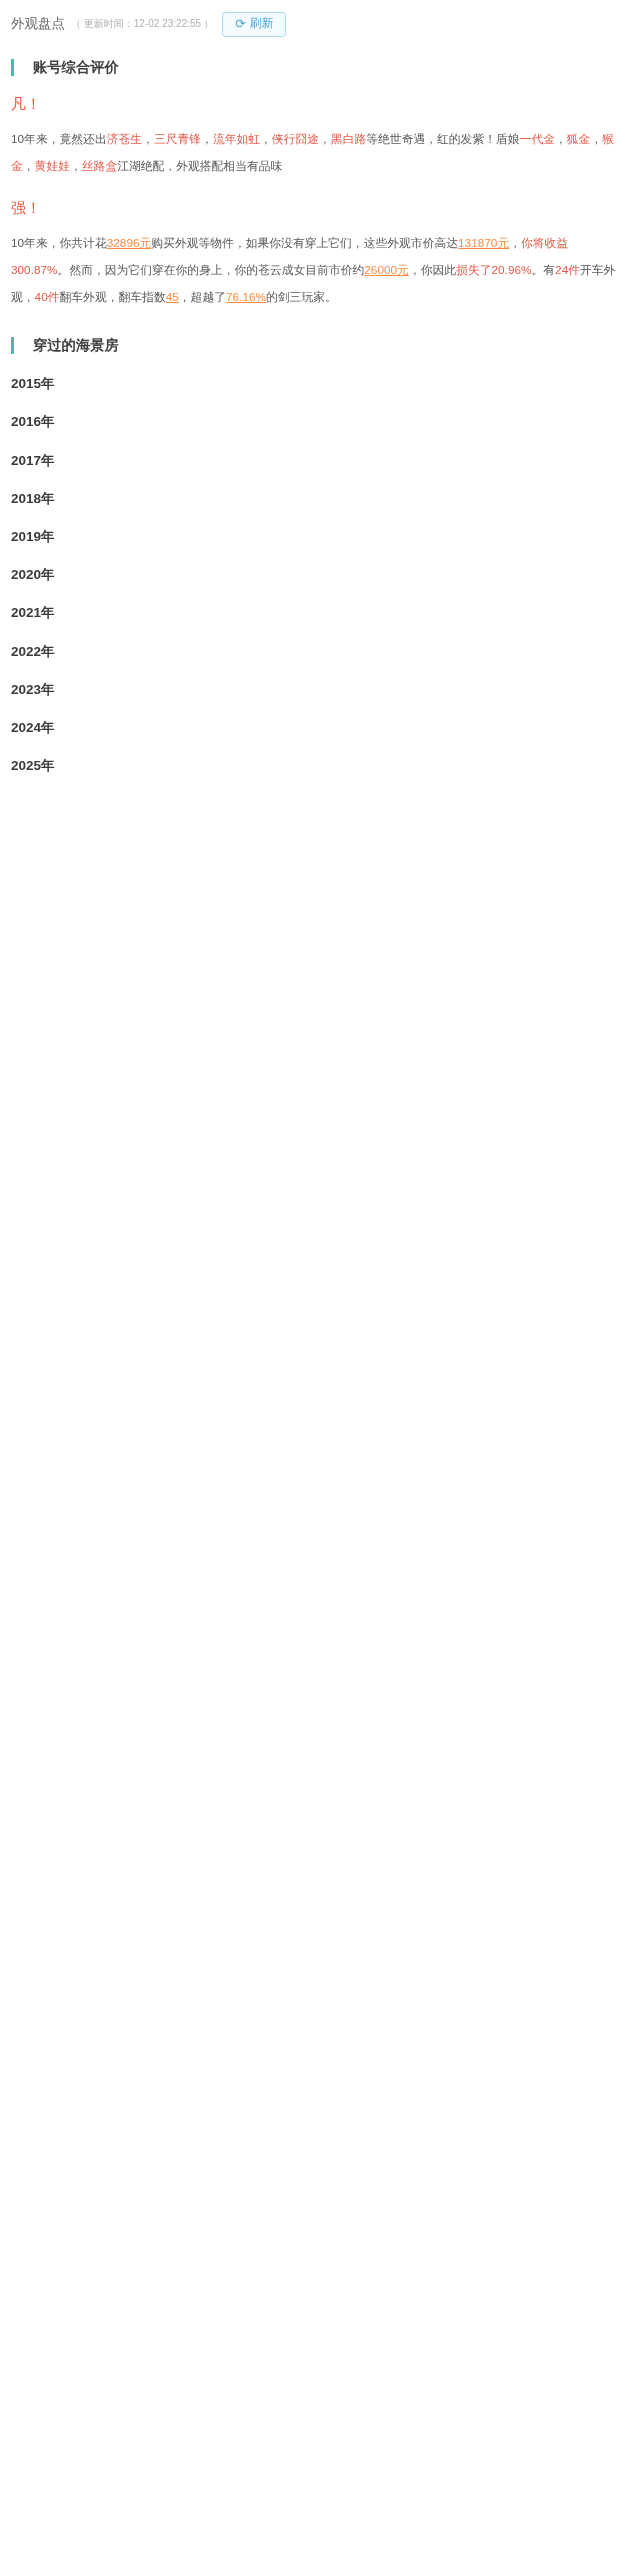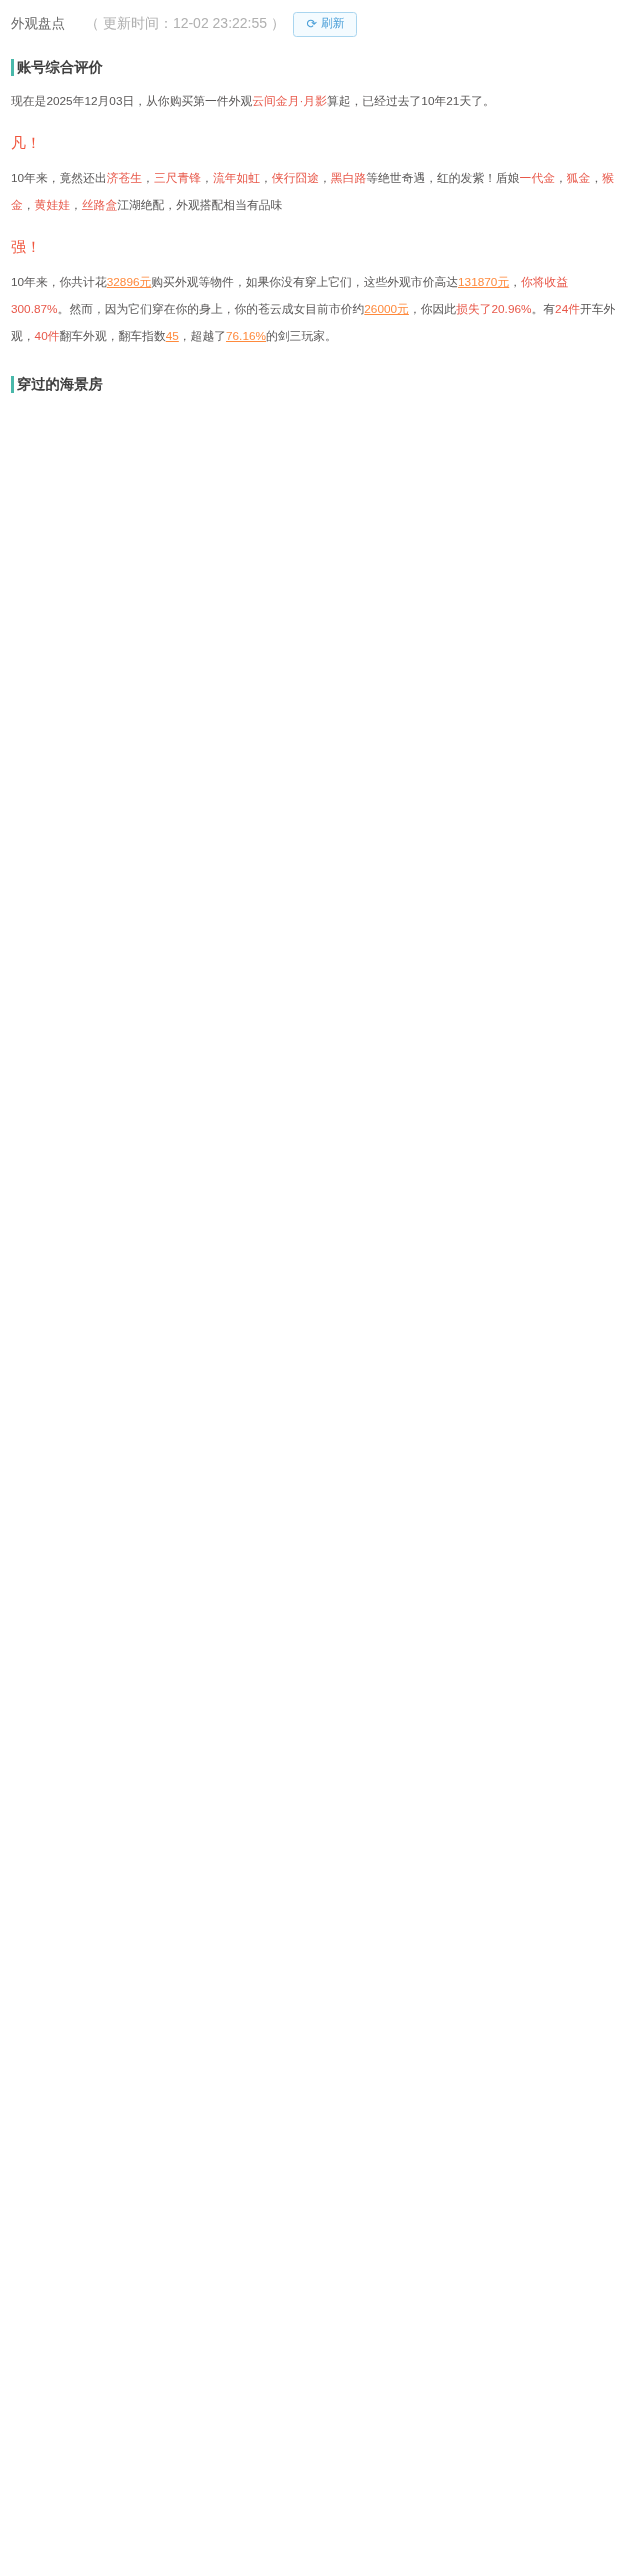--- a/index.html
+++ b/index.html
@@ -6,34 +6,34 @@
   body{
     width:638px;
     font-family:"Liberation Sans","DejaVu Sans",sans-serif;
     color:#595757;
   }
   .page{padding:11.8px 15px 34px 11px;}
 
   
   .top-header{display:flex;align-items:center;margin-bottom:17px;}
   .top-title{font-size:13.5px;color:#666;}
-  .top-update{font-size:14px;color:#b0b0b0;margin-left:20px;}
+  .top-update{font-size:10px;color:#b0b0b0;margin-left:6px;}
   .refresh-btn{
     margin-left:8.4px;
     display:inline-flex;align-items:center;gap:4.2px;
     border:0.8px solid #a9d5ef;background:#f4fbff;color:#4a9fd8;
     font-size:11.8px;padding:3.4px 11.8px;border-radius:3.4px;cursor:pointer;
     font-family:inherit;
   }
   .refresh-icon{font-size:12.7px;line-height:1;}
 
   
   .section-title{
     font-size:14.3px;font-weight:bold;color:#3f3f3f;
-    border-left:3.4px solid #49b8aa;padding-left:3px;
+    border-left:3.4px solid #49b8aa;padding-left:19px;
     margin:22px 0 6.8px 0;line-height:1.2;
   }
 
   .para{
     font-size:11.8px;line-height:2.3;color:#595757;
     margin:11.8px 0 8.4px 0;
   }
   .grade-heading{
     font-size:15px;color:#f0553d;margin:18.6px 0 5px 0;line-height:1.3;
   }
@@ -55,25 +55,37 @@
     <span class="top-title">外观盘点</span>
     <span class="top-update">（ 更新时间：12-02 23:22:55 ）</span>
     <button class="refresh-btn">
       <span class="refresh-icon">⟳</span>
       <span>刷新</span>
     </button>
   </div>
 
   <div class="section-title">账号综合评价</div>
 
-  <p class="para"><span>现在是2025年12月03日，从你购买第一件外观</span><span class="seg-red">云间金月·月影</span><span>算起，已经过去了10年21天了。</span></p>
 
   <div class="grade-heading">凡！</div>
   <p class="para"><span>10年来，竟然还出</span><span class="seg-red">济苍生</span><span>，</span><span class="seg-red">三尺青锋</span><span>，</span><span class="seg-red">流年如虹</span><span>，</span><span class="seg-red">侠行囧途</span><span>，</span><span class="seg-red">黑白路</span><span>等绝世奇遇，红的发紫！盾娘</span><span class="seg-red">一代金</span><span>，</span><span class="seg-red">狐金</span><span>，</span><span class="seg-red">猴金</span><span>，</span><span class="seg-red">黄娃娃</span><span>，</span><span class="seg-red">丝路盒</span><span>江湖绝配，外观搭配相当有品味</span></p>
 
   <div class="grade-heading">强！</div>
   <p class="para"><span>10年来，你共计花</span><span class="seg-orange">32896元</span><span>购买外观等物件，如果你没有穿上它们，这些外观市价高达</span><span class="seg-orange">131870元</span><span>，</span><span class="seg-red">你将收益300.87%</span><span>。然而，因为它们穿在你的身上，你的苍云成女目前市价约</span><span class="seg-orange">26000元</span><span>，你因此</span><span class="seg-red">损失了20.96%</span><span>。有</span><span class="seg-red">24件</span><span>开车外观，</span><span class="seg-red">40件</span><span>翻车外观，翻车指数</span><span class="seg-orange">45</span><span>，超越了</span><span class="seg-orange">76.16%</span><span>的剑三玩家。</span></p>
 
   <div class="section-title" style="margin-top:26px;">穿过的海景房</div>
 
+  <div id="history-container">
+      <div class="year-heading">2015年</div>
+      <div class="year-heading">2016年</div>
+      <div class="year-heading">2017年</div>
+      <div class="year-heading">2018年</div>
+      <div class="year-heading">2019年</div>
+      <div class="year-heading">2020年</div>
+      <div class="year-heading">2021年</div>
+      <div class="year-heading">2022年</div>
+      <div class="year-heading">2023年</div>
+      <div class="year-heading">2024年</div>
+      <div class="year-heading">2025年</div>
+    </div>
 
 </div>
 
 
 </body></html>

